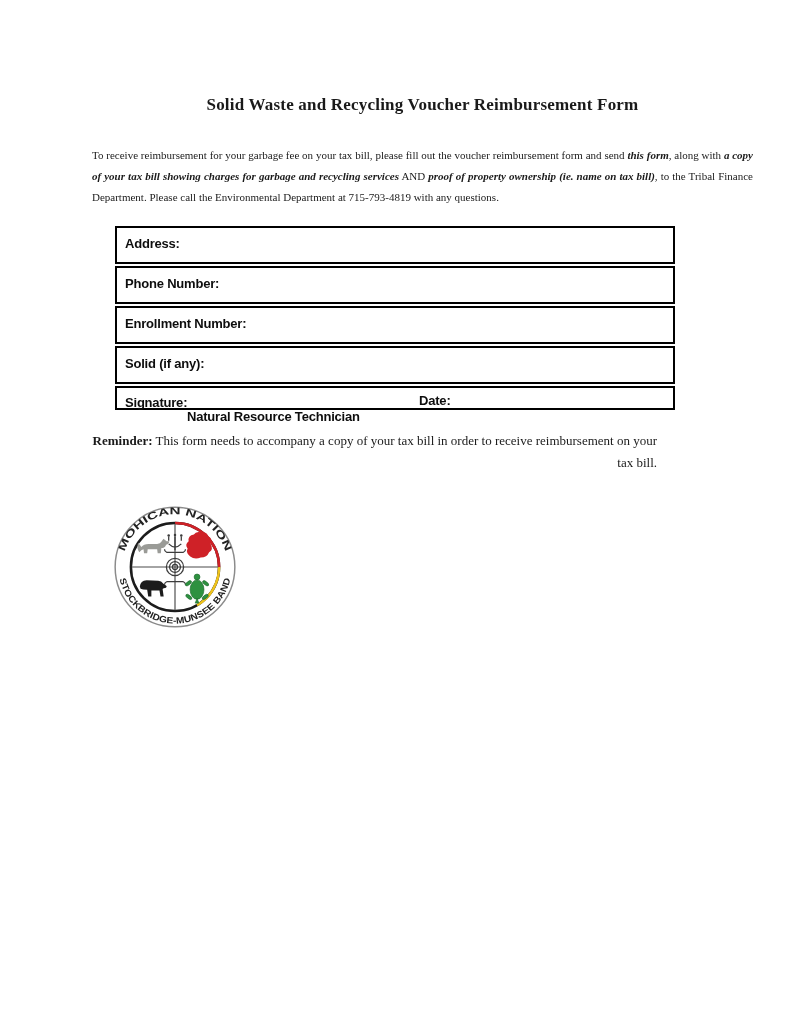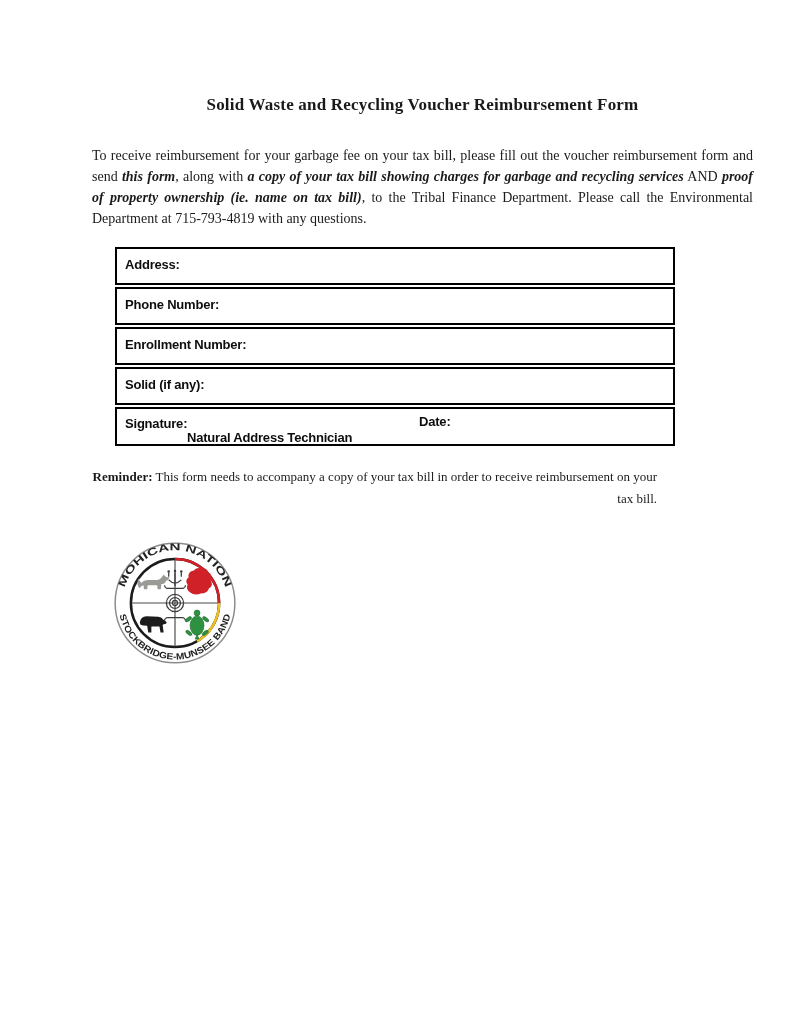--- a/index.html
+++ b/index.html
@@ -15,21 +15,21 @@
   }
   .title{
     font-size:17px;
     font-weight:bold;
     text-align:center;
     margin:0 0 31px 0;
     line-height:18px;
     letter-spacing:0.2px;
   }
   .intro{
-    font-size:14px;
+    font-size:11px;
     line-height:21px;
     text-align:justify;
     margin:0;
   }
   .intro .bi{font-weight:bold;font-style:italic;}
   .formwrap{
     margin:18px 0 0 23px;
     width:560px;
   }
   .fbox{
@@ -40,21 +40,21 @@
     margin-bottom:2px;
     background:#fff;
   }
   .flabel{
     font-family:"Liberation Sans", sans-serif;
     font-weight:bold;
     font-size:13px;
     color:#0d0d0d;
     letter-spacing:-0.2px;
   }
-  .fbox.sig{height:39px;padding-top:5px;margin-bottom:12px;}
+  .fbox.sig{height:24px;padding-top:5px;margin-bottom:12px;}
   .sigline{position:relative;height:16px;}
   .datelab{position:absolute;left:294px;top:0;}
   .sigtitle{margin-left:62px;line-height:15px;}
   .reminder{
     margin:20px 0 0 0;
     max-width:565px;
     font-size:13px;
     line-height:22px;
     text-align:right;
   }
@@ -90,21 +90,21 @@
       <span class="flabel">Enrollment Number:</span>
     </div>
     <div class="fbox">
       <span class="flabel">Solid (if any):</span>
     </div>
     <div class="fbox sig">
       <div class="sigline">
         <span class="flabel">Signature:</span>
         <span class="flabel datelab">Date:</span>
       </div>
-      <div class="flabel sigtitle">Natural Address Technician</div>
+      <div class="flabel sigtitle">Natural Resource Technician</div>
     </div>
   </div>
 
   <p class="reminder"><b>Reminder:</b><span> This form needs to accompany a copy of your tax bill in order to receive reimbursement on your tax bill.</span></p>
 
   <svg class="logo" viewBox="0 0 120 120" aria-hidden="true">
     <defs>
       <path id="arcTop" d="M10.8,68.7 A50,50 0 1 1 109.2,68.7"></path>
       <path id="arcBottom" d="M6.8,50.6 A54,54 0 1 0 113.2,50.6"></path>
     </defs>

